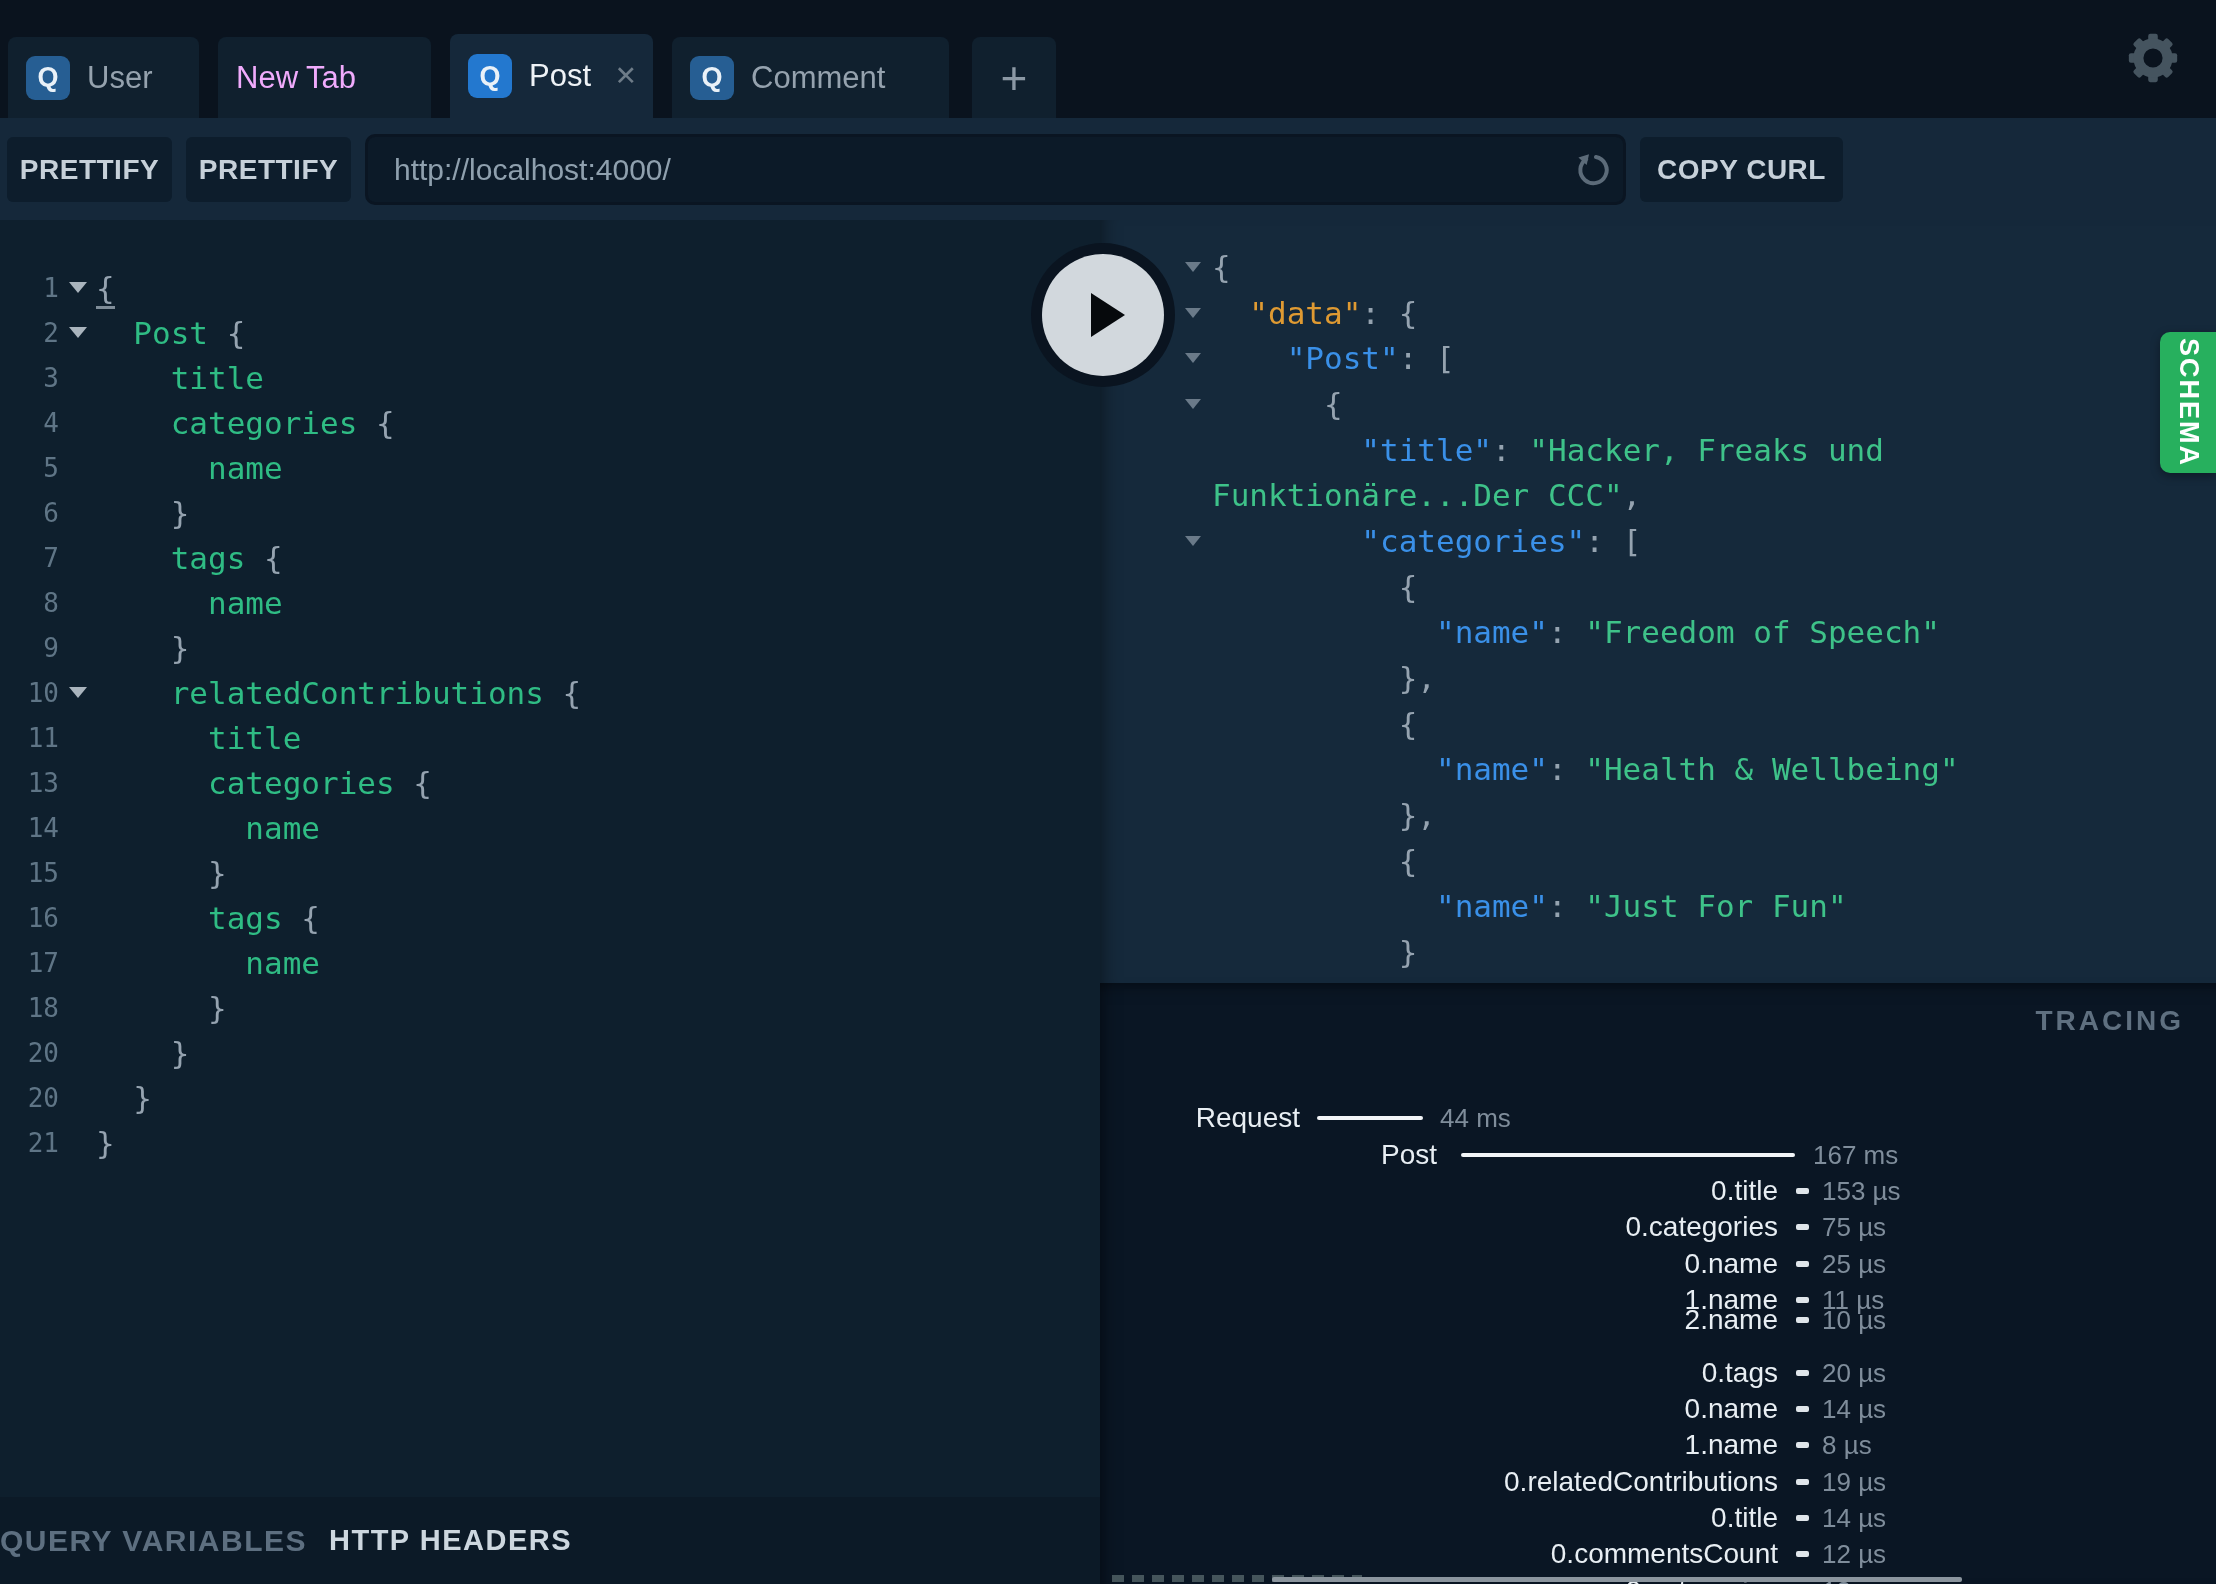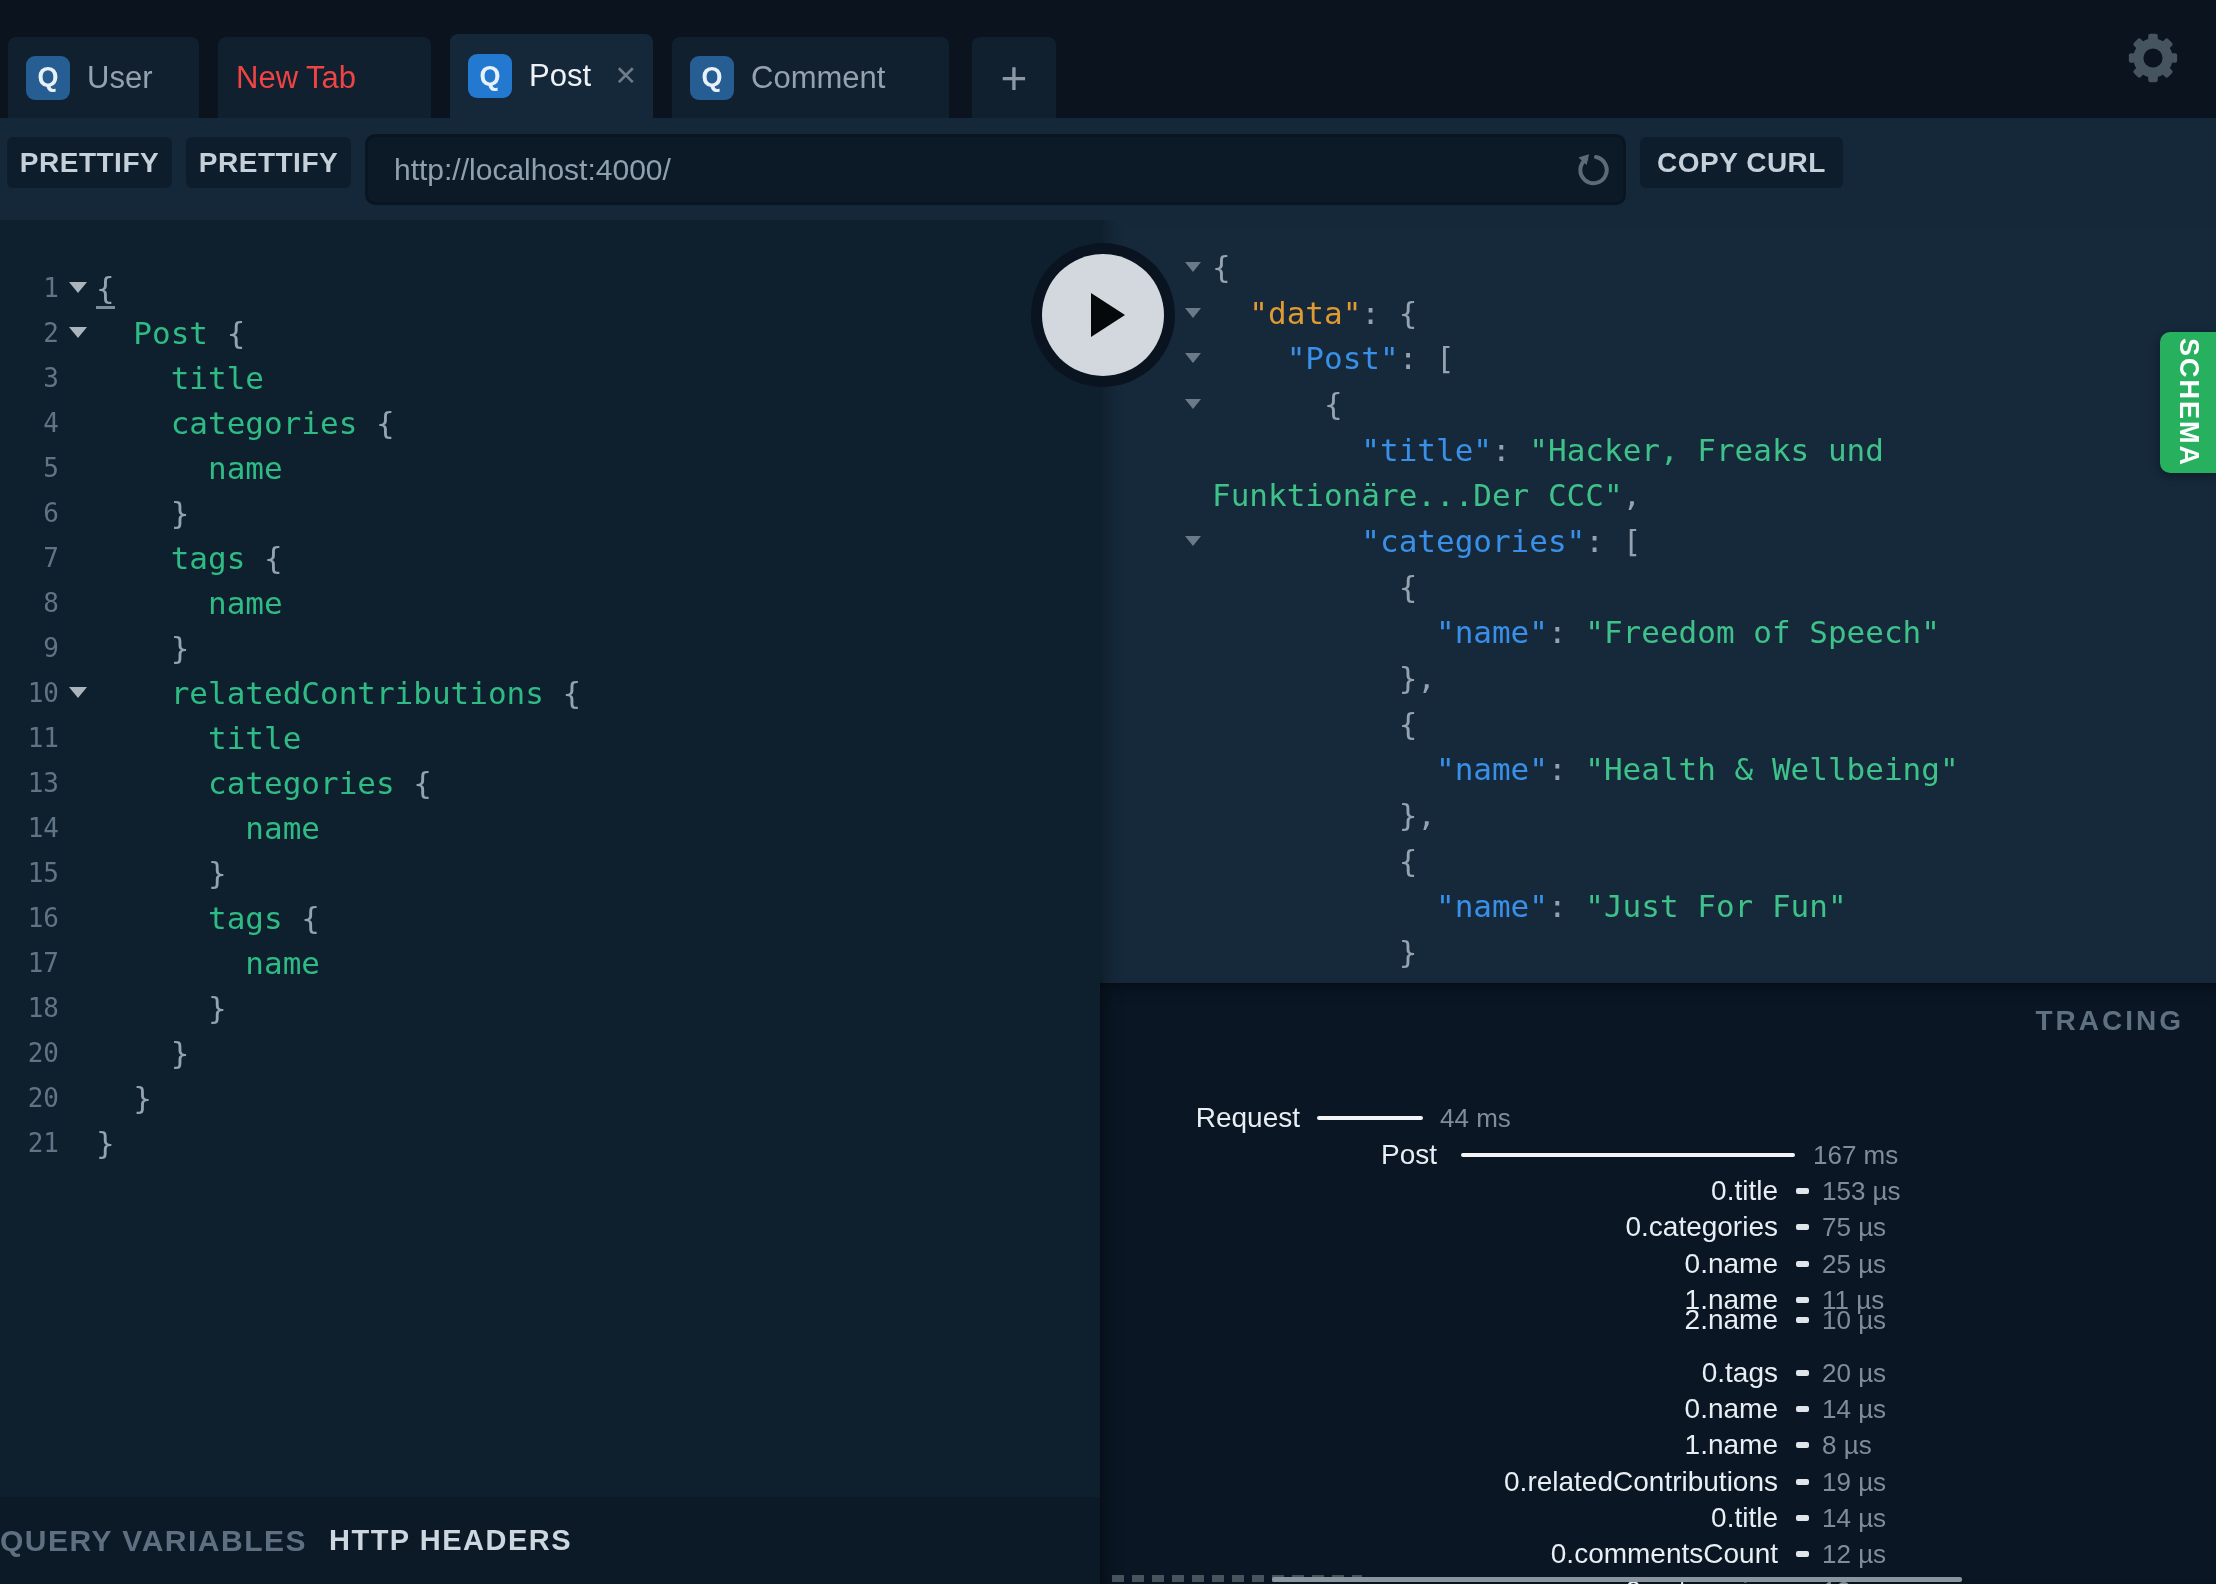--- a/index.html
+++ b/index.html
@@ -14,30 +14,30 @@
   .tab:nth-child(1){margin-left:8px;width:191px;}
   .tab:nth-child(2){width:213px;}
   .tab:nth-child(3){width:203px;}
   .tab:nth-child(4){width:277px;}
   .tab.active{height:84px;background:#15283a;}
   .qbadge{width:44px;height:44px;border-radius:9px;background:#265e93;color:#e9f1f8;
           font-weight:bold;font-size:27px;display:flex;align-items:center;justify-content:center;
           margin-right:17px;flex:0 0 auto;}
   .tab.active .qbadge{background:#2378cf;}
   .tlabel{font-size:31px;color:#95a2ae;white-space:nowrap;}
-  .tlabel.dim{color:#ef4444;}
+  .tlabel.dim{color:#f0abfc;}
   .tab.active .tlabel{color:#eef2f6;}
   .tclose{margin-left:auto;font-size:27px;color:#6e7c88;padding-left:14px;}
   #new-tab-btn{height:81px;width:84px;margin-left:23px;background:#10202e;border-radius:8px 8px 0 0;
           display:flex;align-items:center;justify-content:center;font-size:46px;color:#8b98a4;font-weight:300;}
   #gear-btn{position:absolute;left:2126px;top:30px;width:54px;height:56px;display:flex;align-items:center;justify-content:center;}
 
   
   #toolbar{position:absolute;left:0;top:118px;width:2216px;height:102px;background:#15283a;}
-  .tbtn{position:absolute;top:19px;height:51px;background:#0d1d2c;border-radius:6px;
+  .tbtn{position:absolute;top:19px;height:65px;background:#0d1d2c;border-radius:6px;
         display:flex;align-items:center;justify-content:center;color:#c6d0d9;font-size:28px;
         font-weight:600;letter-spacing:0.5px;box-sizing:border-box;}
   #btn-prettify{left:7px;width:165px;}
   #btn-history{left:186px;width:165px;}
   #url-box{position:absolute;left:365px;top:16px;width:1261px;height:71px;background:#0c1a28;
         border:3px solid #0a1522;border-radius:10px;box-sizing:border-box;display:flex;align-items:center;}
   #url-input{flex:1;background:transparent;border:none;outline:none;color:#8fa0ae;font-size:30px;
         padding:0 20px 0 26px;font-family:"Liberation Sans",sans-serif;}
   #reload-btn{width:60px;height:60px;display:flex;align-items:center;justify-content:center;flex:0 0 auto;}
   #btn-copycurl{left:1640px;width:203px;}

